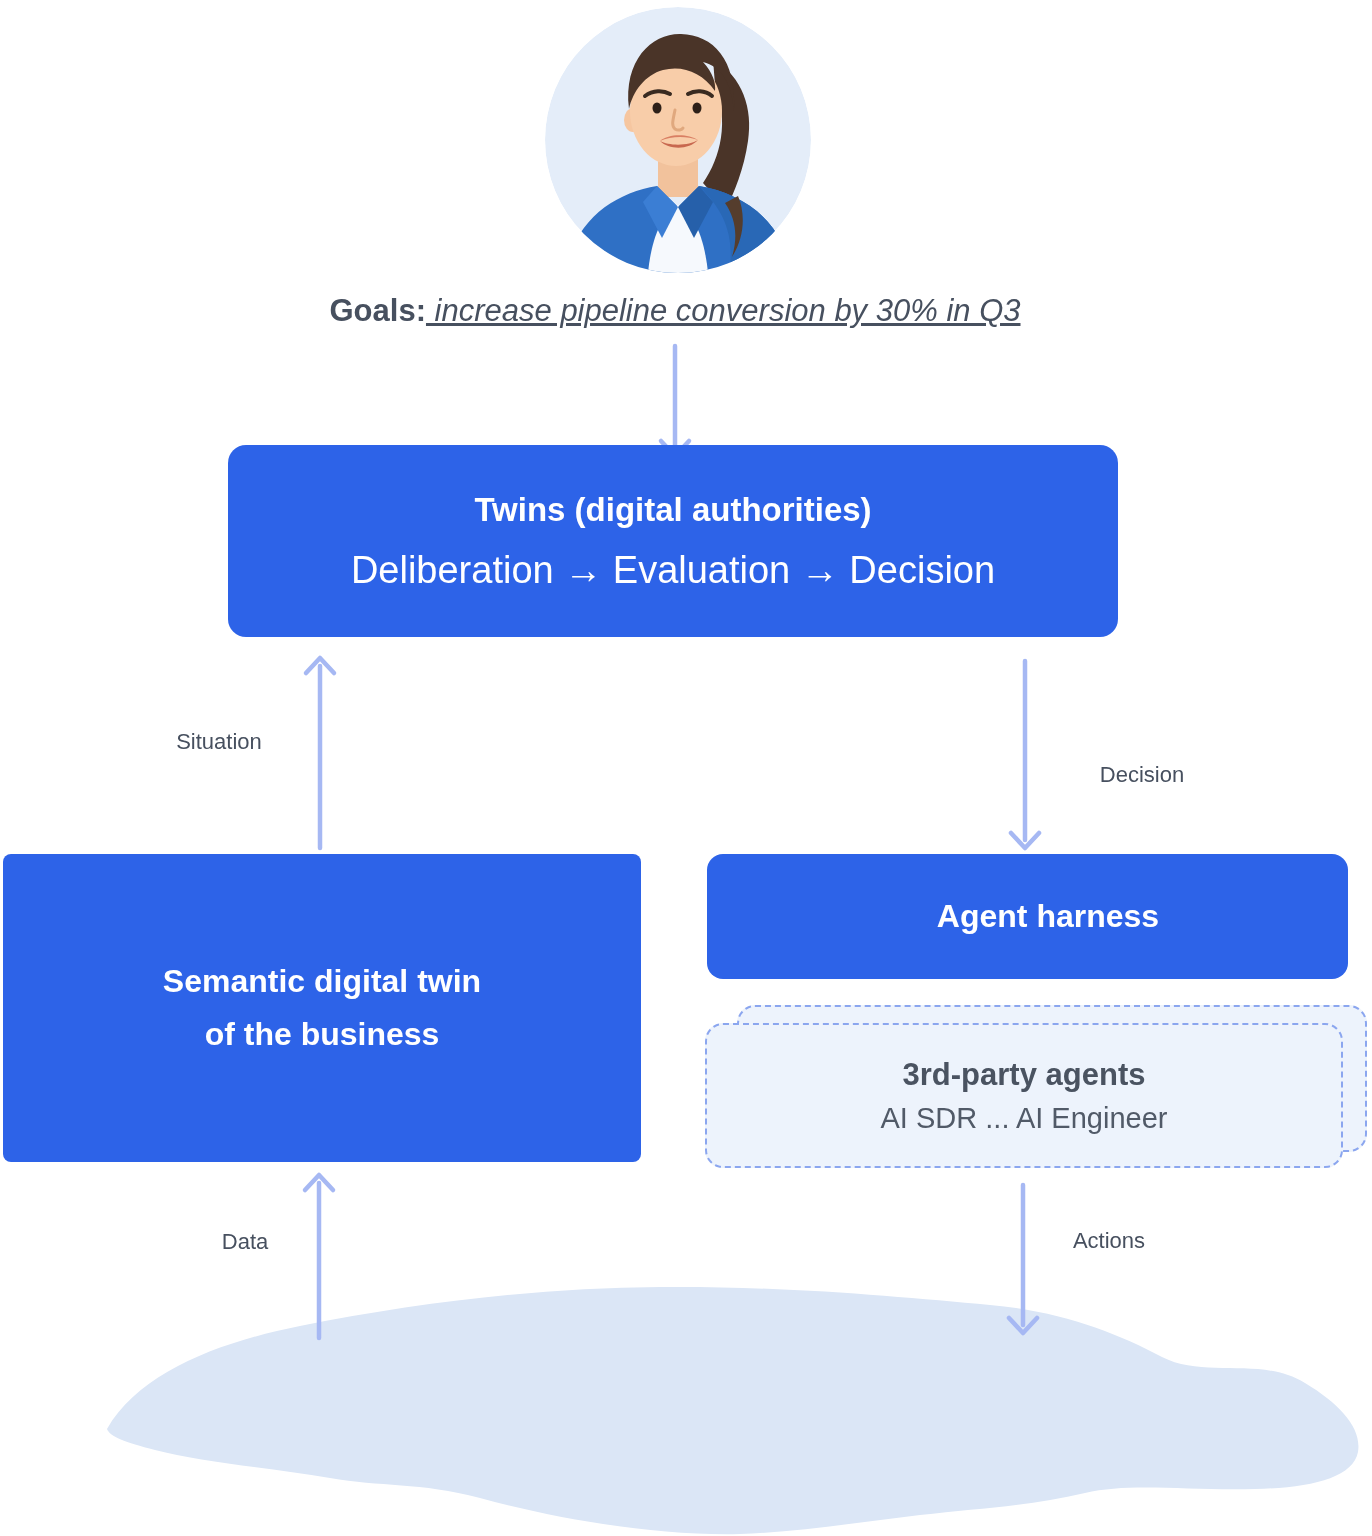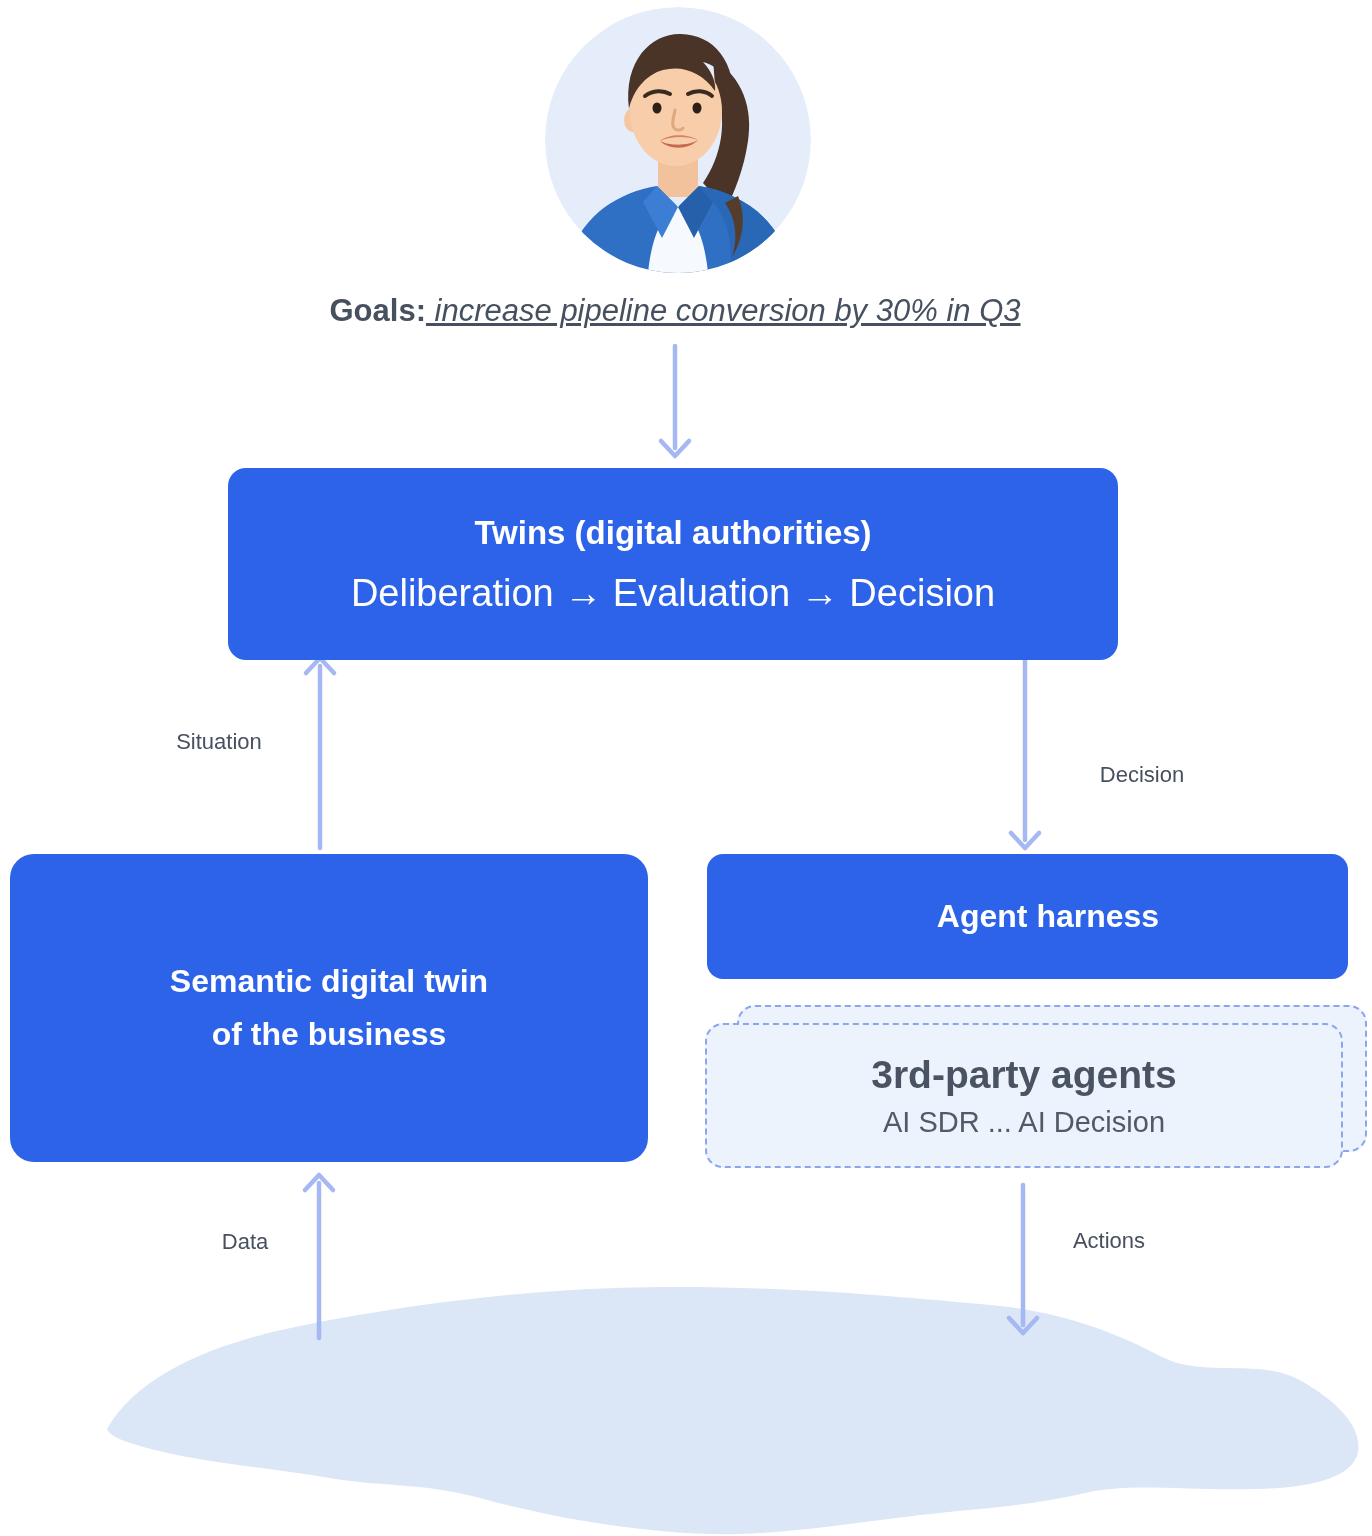--- a/index.html
+++ b/index.html
@@ -34,43 +34,43 @@
   .goal-line .goal-label{font-weight:700;font-style:normal;}
   .goal-line .goal-rest{font-style:italic;font-weight:400;text-decoration:underline;}
 
   .blue-box{
     background:var(--accent-blue);
     border-radius:18px;
     color:var(--box-text);
     display:flex;flex-direction:column;align-items:center;justify-content:center;
     text-align:center;
   }
-  .box-twins{left:228px;top:468px;width:890px;height:192px;gap:20px;}
+  .box-twins{left:228px;top:445px;width:890px;height:192px;gap:20px;}
   .box-twins .box-title{font-size:33px;font-weight:700;}
   .box-twins .box-subtitle{font-size:38px;font-weight:400;}
 
-  .box-semantic{left:10px;top:854px;width:638px;height:308px;border-radius:24px;}
+  .box-semantic{left:3px;top:854px;width:638px;height:308px;border-radius:8px;}
   .box-semantic .box-title{font-size:32px;font-weight:700;line-height:1.65;}
 
   .box-harness{left:707px;top:854px;width:641px;height:125px;border-radius:16px;}
   .box-harness .box-title{font-size:32px;font-weight:700;margin-left:41px;}
 
   .card{
     background:var(--card-bg);
     border:2px dashed var(--card-border);
     border-radius:18px;
     box-sizing:border-box;
   }
   .card-back{left:737px;top:1005px;width:630px;height:147px;}
   .card-front{
     left:705px;top:1023px;width:638px;height:145px;
     display:flex;flex-direction:column;align-items:center;justify-content:center;gap:9px;
     text-align:center;
   }
-  .card-front .card-title{font-size:39px;font-weight:700;color:var(--card-title);}
+  .card-front .card-title{font-size:31px;font-weight:700;color:var(--card-title);}
   .card-front .card-subtitle{font-size:29px;font-weight:400;color:var(--card-subtitle);}
 
   .edge-label{
     transform:translate(-50%,-50%);
     font-size:22px;color:var(--label-text);white-space:nowrap;
   }
   .lbl-situation{left:219px;top:742px;}
   .lbl-decision{left:1142px;top:775px;}
   .lbl-data{left:245px;top:1242px;}
   .lbl-actions{left:1109px;top:1241px;}
@@ -180,17 +180,17 @@
     </div>
   </div>
 
   <div class="abs blue-box box-harness">
     <div class="box-title">Agent harness</div>
   </div>
 
   <div class="abs card card-back"></div>
   <div class="abs card card-front">
     <div class="card-title">3rd-party agents</div>
-    <div class="card-subtitle">AI SDR ... AI Decision</div>
+    <div class="card-subtitle">AI SDR ... AI Engineer</div>
   </div>
 
 
 </div>
 
 </body></html>

